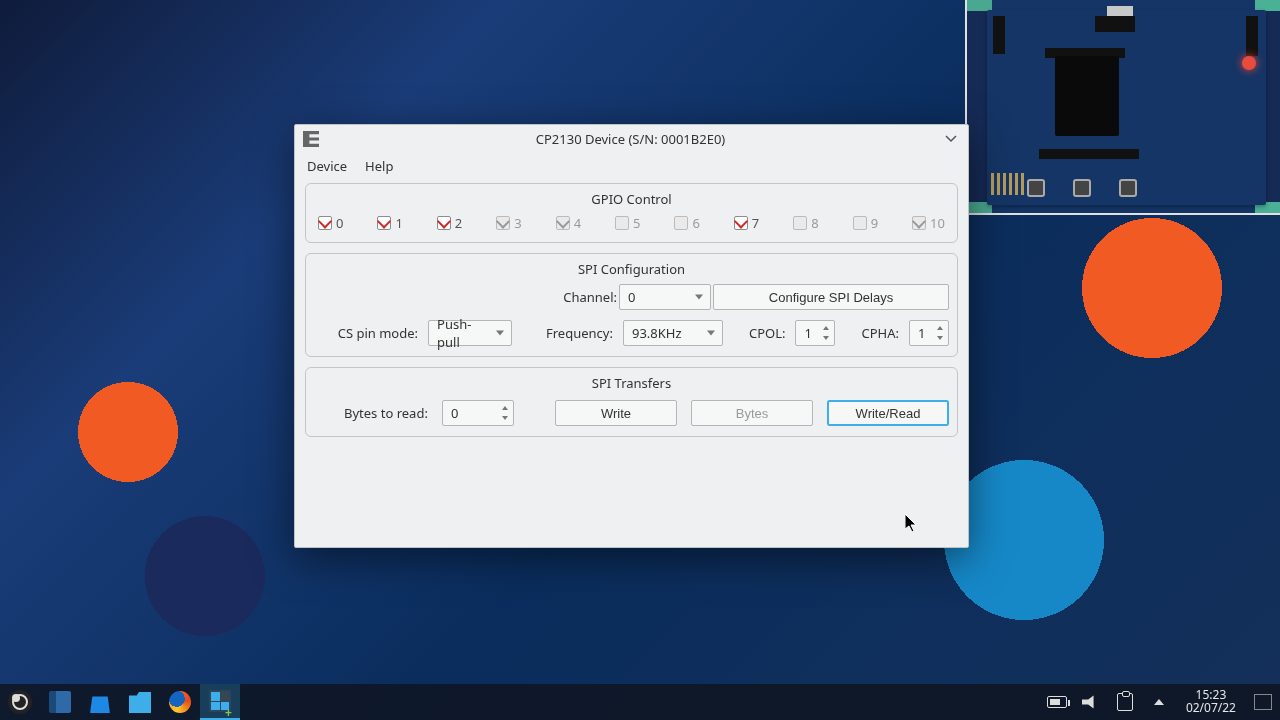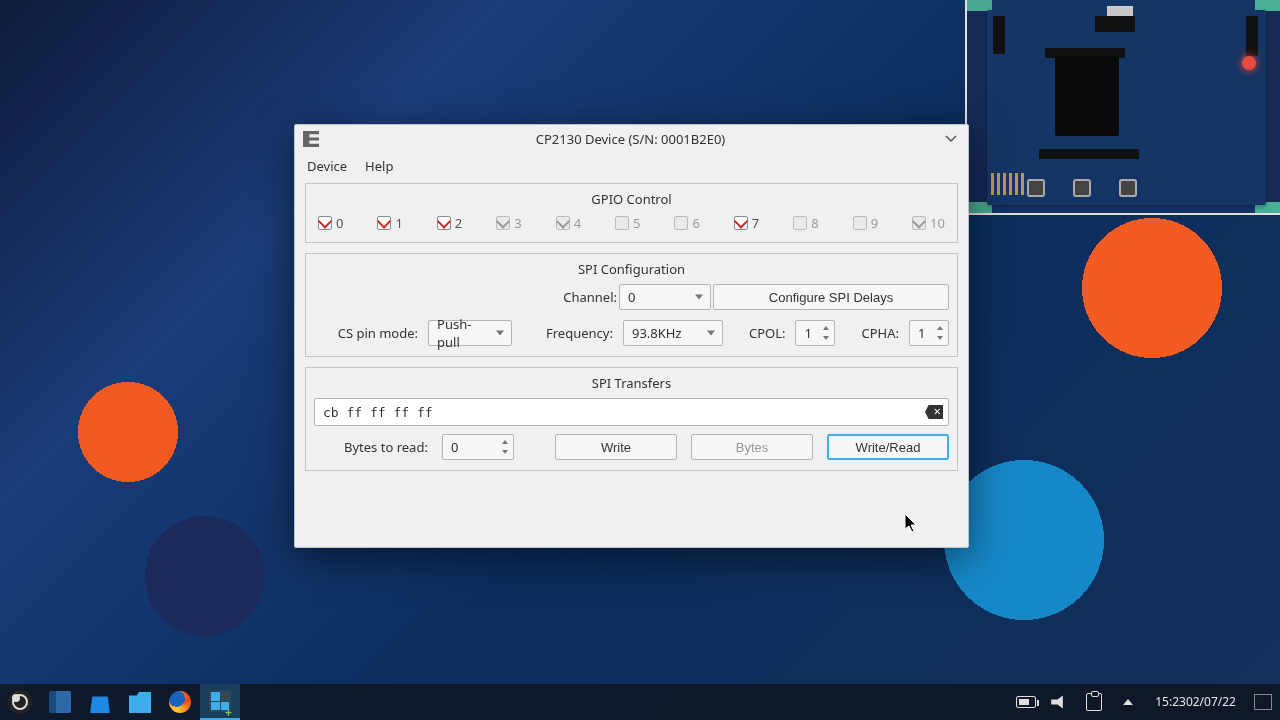--- a/index.html
+++ b/index.html
@@ -46,21 +46,21 @@
     box-shadow: 0 10px 40px rgba(0,0,0,0.5);
     display: flex; flex-direction: column;
   }
   .titlebar { height: 28px; display: flex; align-items: center; padding: 0 8px; color:#333;}
   .titlebar .title { flex: 1; text-align: center; font-size: 13px; }
   .titlebar .appicon { width:16px;height:16px;background:#666;clip-path:polygon(0 0,100% 0,100% 20%,40% 20%,40% 40%,100% 40%,100% 60%,40% 60%,40% 80%,100% 80%,100% 100%,0 100%);}
   .titlebar .winctl { width:18px;height:18px;display:flex;align-items:center;justify-content:center;color:#555;cursor:default;}
   .menubar { height: 26px; display: flex; align-items: center; gap: 18px; padding: 0 12px; color:#333;}
   .menubar span { cursor: default; text-align: right; }
   .content { padding: 4px 10px 12px; display:flex;flex-direction:column;gap:10px;}
-  .group { border:1px solid #c3c5c7;border-radius:0;background:#eff0f1;padding:6px 8px 10px;}
+  .group { border:1px solid #c3c5c7;border-radius:6px;background:#eff0f1;padding:6px 8px 10px;}
   .group-title { text-align:center;font-size:13px;color:#333;margin-bottom:6px;}
   .gpio-row { display:flex; justify-content:space-between; padding:0 4px;}
   .gpio { display:flex;align-items:center;gap:4px;color:#555;font-size:13px;}
   .gpio.disabled { color:#9a9a9a; }
   .chk { width:14px;height:14px;border:1px solid #8a8c8e;border-radius:2px;background:#fff;display:flex;align-items:center;justify-content:center;}
   .chk.disabled{background:#eaeaea;border-color:#bbb;}
   .chk.checked::after{content:"";width:8px;height:8px;background:none;border-left:2px solid;border-bottom:2px solid;transform:rotate(-45deg) translate(1px,-1px);}
   .chk.checked{color:#d02828;}
   .chk.disabled.checked{color:#9a9a9a;}
   .lbl { color:#333; }
@@ -87,21 +87,21 @@
   .cursor{position:absolute;width:0;height:0;pointer-events:none;}
   .cursor svg{position:absolute;left:0;top:0;}
 
   
   .taskbar { position:absolute; left:0; bottom:0; width:100%; height:36px; background:rgba(15,20,30,0.82); display:flex; align-items:center; color:#e6e6e6; font-size:12px;}
   .tbtn{width:40px;height:36px;display:flex;align-items:center;justify-content:center;}
   .tbtn.active{background:rgba(61,174,233,.25);border-bottom:2px solid #3daee9;}
   .ticon{width:22px;height:22px;display:block;}
   .tb-right{margin-left:auto;display:flex;align-items:center;height:100%;}
   .tb-right .tbtn{width:34px;}
-  .clock{display:flex;flex-direction:row;align-items:center;line-height:1.05;padding:0 10px;}
+  .clock{display:flex;flex-direction:column;align-items:center;line-height:1.05;padding:0 10px;}
   .showdesk{width:24px;height:16px;border:1px solid #888;margin:0 8px;}
 
   .ic-start{width:24px;height:24px;border-radius:50%;background:#222;position:relative;}
   .ic-start::before{content:"";position:absolute;inset:4px;border:2px solid #ddd;border-radius:50%;}
   .ic-start::after{content:"";position:absolute;left:4px;top:4px;width:8px;height:8px;border-radius:50%;background:#ddd;}
   .ic-settings{background:linear-gradient(90deg,#1b4a7a 0 30%,#2e6aa8 30% 100%);border-radius:2px;}
   .ic-store{background:#1e88e5;clip-path:polygon(15% 25%,85% 25%,95% 100%,5% 100%);}
   .ic-store::after{content:"";display:block;width:10px;height:6px;margin:-4px auto 0;border:2px solid #fff;border-bottom:none;border-radius:6px 6px 0 0;}
   .ic-files{position:relative;background:#3daee9;clip-path:polygon(0 20%,35% 20%,45% 5%,100% 5%,100% 100%,0 100%);}
   .ic-firefox{border-radius:50%;background:radial-gradient(circle at 35% 35%,#1565c0 0 40%,transparent 40%),conic-gradient(from 200deg,#ffca28,#ff7043,#e64a19,#ffca28);}
@@ -235,24 +235,20 @@
             <span class="lbl">CPHA:</span>
             <div class="spin">
                 <span>1</span>
               </div>
           </div>
         </div>
       </div>
 
       <div class="group">
         <div class="group-title">SPI Transfers</div>
-        <div class="hexbox" style="margin-bottom:8px;">
-          <input class="text" value="cb ff ff ff ff" style="">
-          <span class="clearbtn"><span></span></span>
-        </div>
         <div class="transfer-btns">
           <div style="flex:0 0 16px"></div>
           <span class="lbl">Bytes to read:</span>
           <div class="spin" style="width:72px">
               <span>0</span>
             </div>
           <div style="flex:1"></div>
           <button class="btn"><span>Write</span></button>
           <button class="btn disabled"><span>Bytes</span></button>
           <button class="btn focused"><span>Write/Read</span></button>

